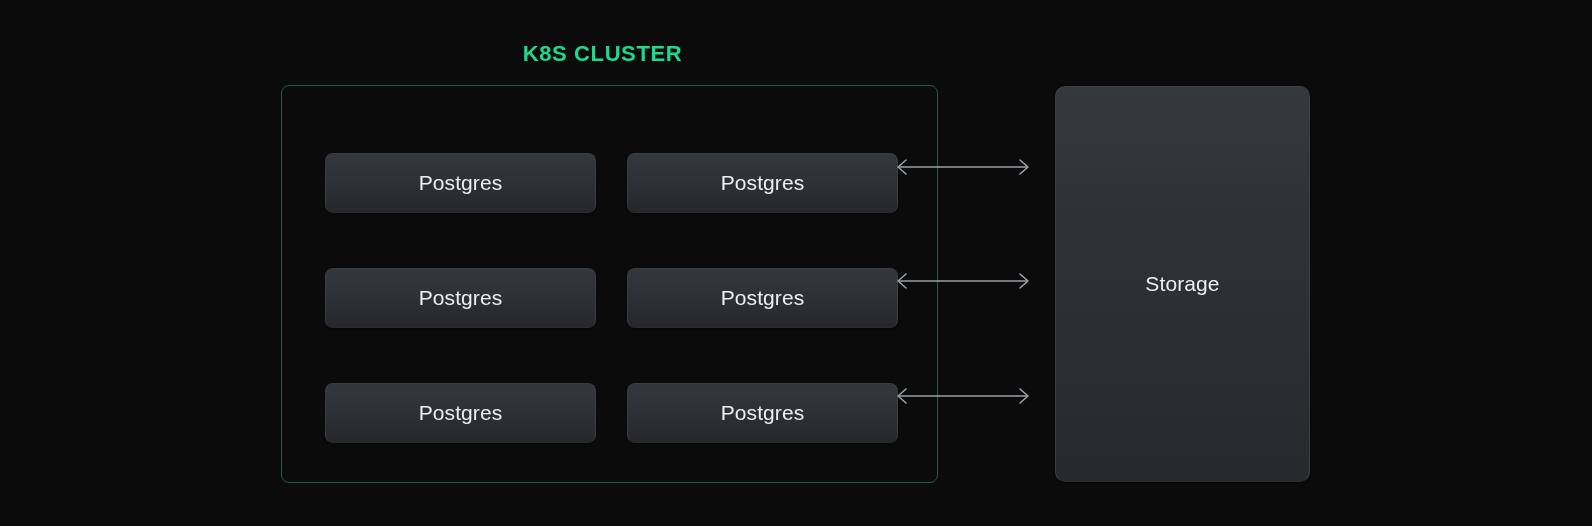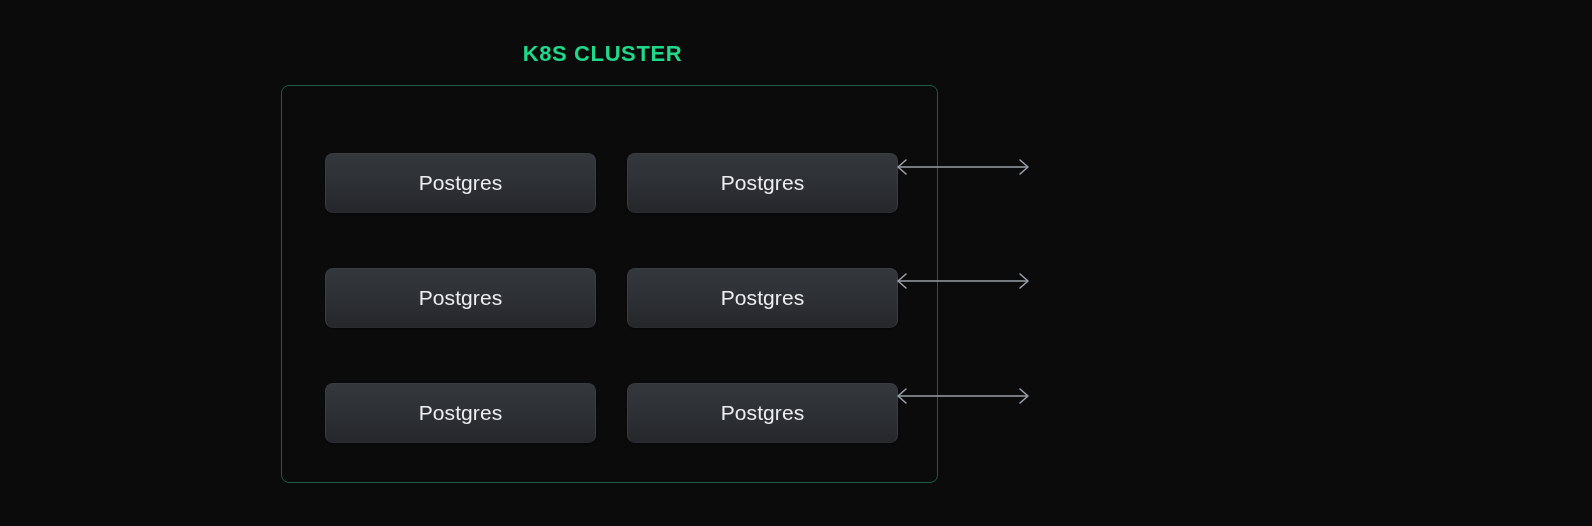--- a/index.html
+++ b/index.html
@@ -171,14 +171,17 @@
   </div>
 
   <div class="connector" style="top:384px;">
     <svg width="140" height="24" viewBox="0 0 140 24" xmlns="http://www.w3.org/2000/svg">
       <line class="conn-line" x1="6" y1="12" x2="134" y2="12"></line>
       <polyline class="conn-head" points="13,5 5,12 13,19"></polyline>
       <polyline class="conn-head" points="127,5 135,12 127,19"></polyline>
     </svg>
   </div>
 
+  <div class="storage-box">
+    <span class="storage-label">Storage</span>
+  </div>
 
 </div>
 
 </body></html>

